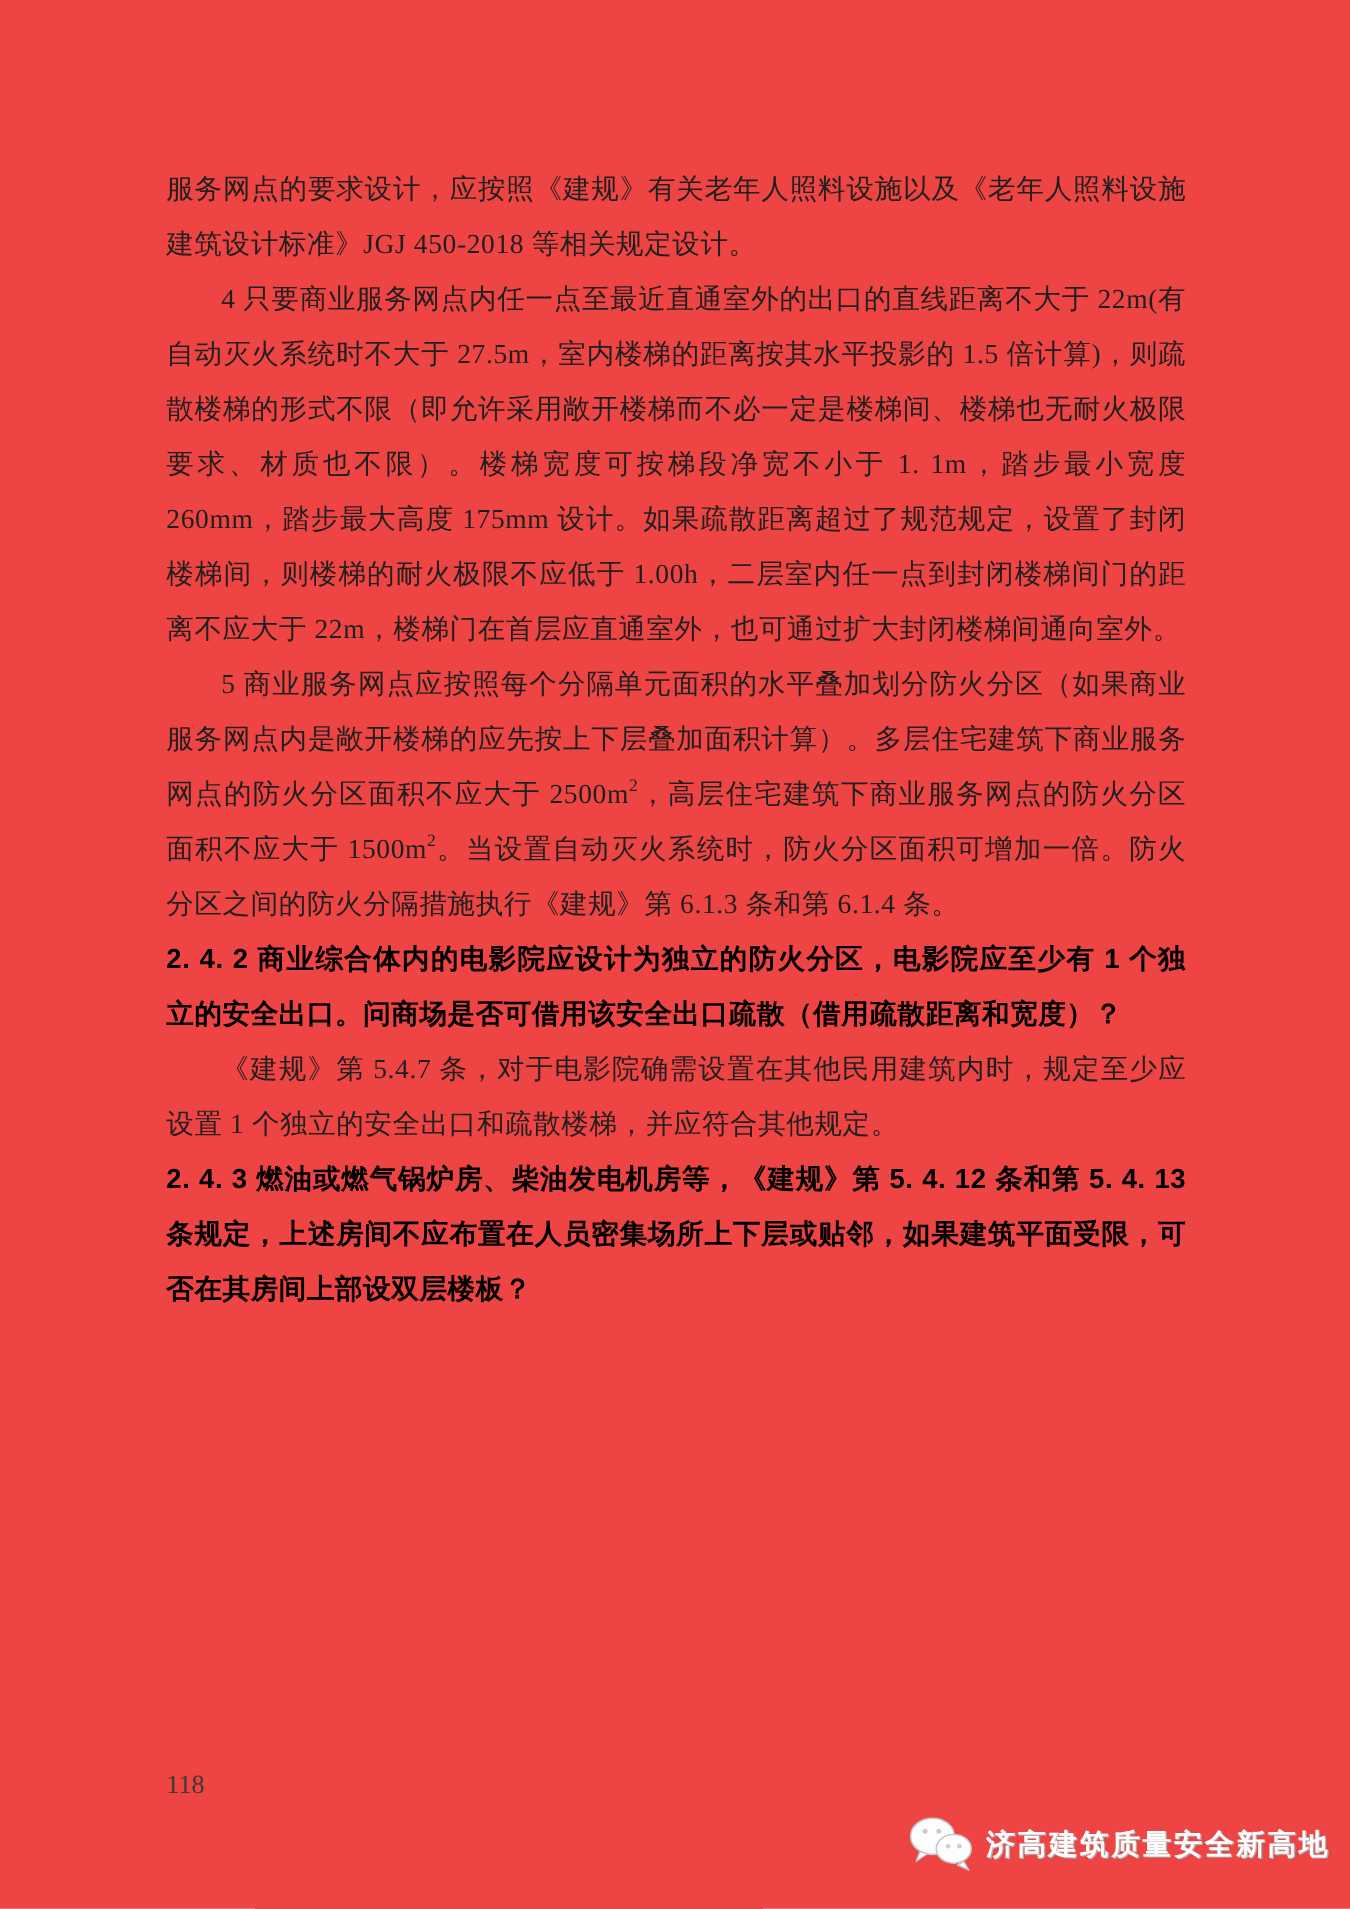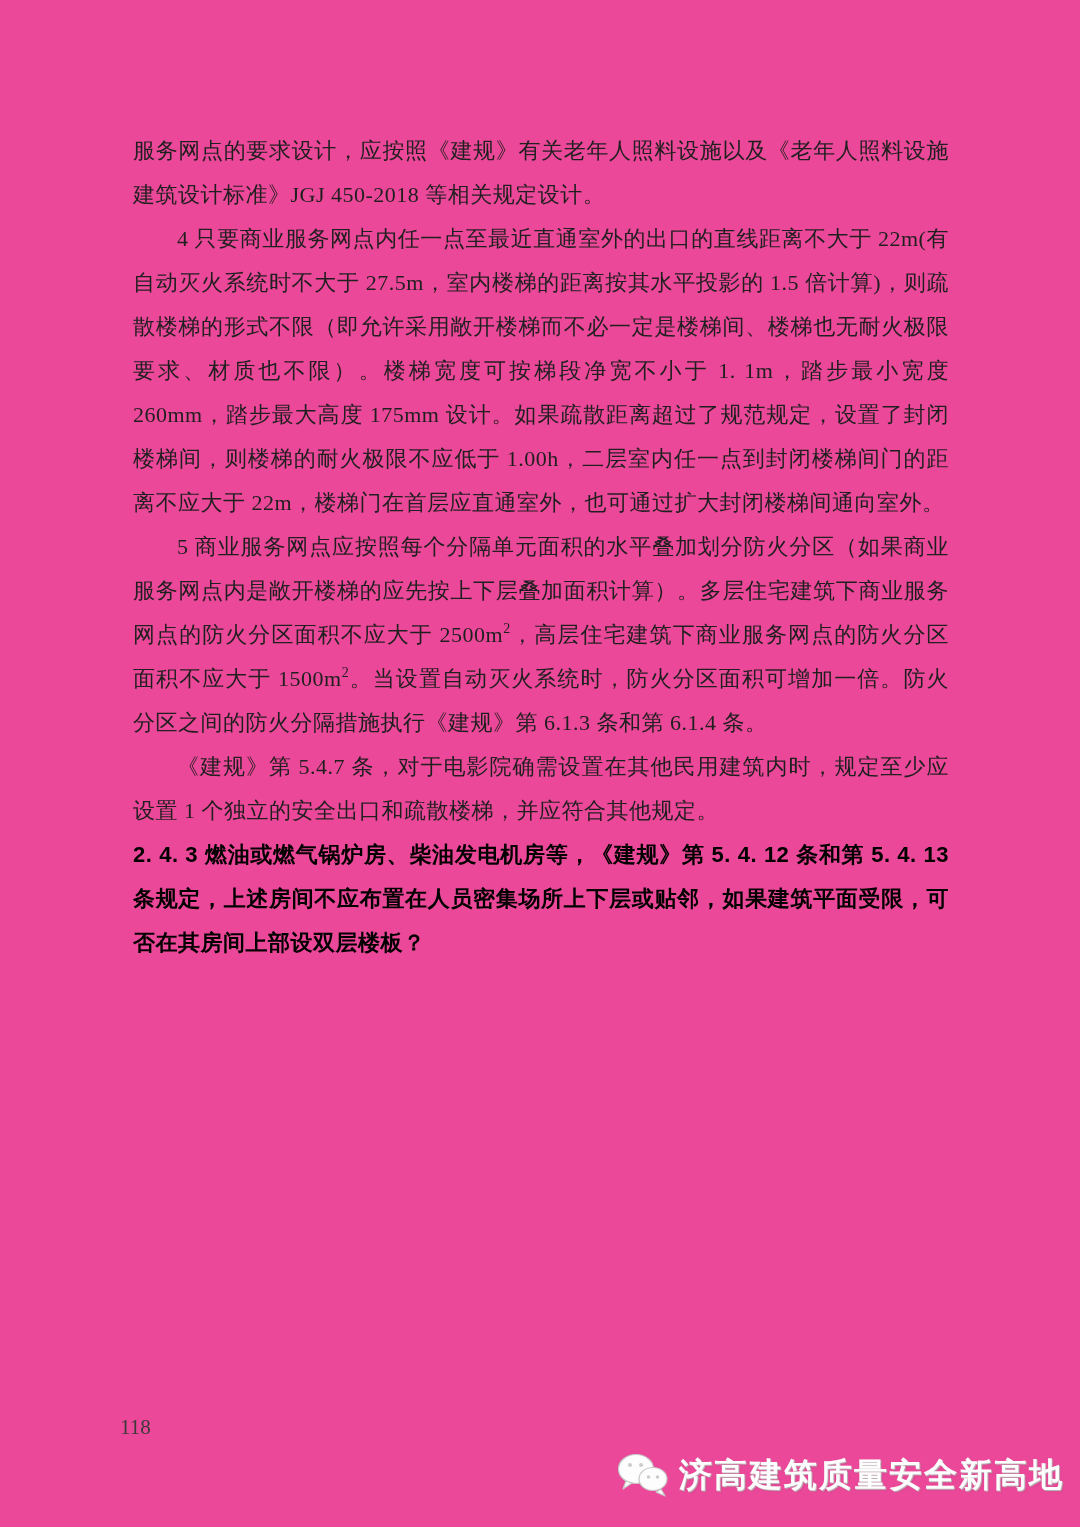--- a/index.html
+++ b/index.html
@@ -10,21 +10,21 @@
   body {
     width: 1080px;
     height: 1527px;
     position: relative;
     overflow: hidden;
     font-family: "Liberation Serif", serif;
   }
   .page {
     position: absolute;
     inset: 0;
-    background: #ec4899;
+    background: #ef4444;
     text-decoration: underline;
   }
   .content {
     position: absolute;
     left: 133px;
     top: 129px;
     width: 816px;
   }
   .para {
     margin: 0;
@@ -48,39 +48,39 @@
     font-family: "Liberation Sans", sans-serif;
     letter-spacing: 0.5px;
   }
   sup.sq {
     font-size: 14px;
     line-height: 0;
     vertical-align: 9px;
   }
   .page-number {
     position: absolute;
-    left: 120px;
+    left: 133px;
     top: 1415px;
     font-size: 21px;
     color: #3a3a3a;
     font-family: "Liberation Serif", serif;
   }
   .watermark {
     position: absolute;
     right: 16px;
     top: 1452px;
     display: flex;
     align-items: center;
     gap: 10px;
     user-select: none;
   }
   .watermark-text {
     font-family: "Liberation Sans", sans-serif;
     font-weight: bold;
-    font-size: 33px;
+    font-size: 23px;
     letter-spacing: 2px;
     color: #fdfdfd;
     text-shadow: 1px 1px 1px #b9b9b9, 2px 2px 2px rgba(0,0,0,0.08);
     white-space: nowrap;
   }
   .wechat-icon {
     width: 52px;
     height: 46px;
     flex: 0 0 auto;
   }
@@ -92,20 +92,21 @@
 
   <div class="content">
 
     <p class="para">服务网点的要求设计，应按照《建规》有关老年人照料设施以及《老年人照料设施建筑设计标准》JGJ 450-2018 等相关规定设计。</p>
 
 
     <p class="para indent">4 只要商业服务网点内任一点至最近直通室外的出口的直线距离不大于 22m(有自动灭火系统时不大于 27.5m，室内楼梯的距离按其水平投影的 1.5 倍计算)，则疏散楼梯的形式不限（即允许采用敞开楼梯而不必一定是楼梯间、楼梯也无耐火极限要求、材质也不限）。楼梯宽度可按梯段净宽不小于 1. 1m，踏步最小宽度 260mm，踏步最大高度 175mm 设计。如果疏散距离超过了规范规定，设置了封闭楼梯间，则楼梯的耐火极限不应低于 1.00h，二层室内任一点到封闭楼梯间门的距离不应大于 22m，楼梯门在首层应直通室外，也可通过扩大封闭楼梯间通向室外。</p>
 
     <p class="para indent"><span>5 商业服务网点应按照每个分隔单元面积的水平叠加划分防火分区（如果商业服务网点内是敞开楼梯的应先按上下层叠加面积计算）。多层住宅建筑下商业服务网点的防火分区面积不应大于 2500m</span><sup class="sq">2</sup><span>，高层住宅建筑下商业服务网点的防火分区面积不应大于 1500m</span><sup class="sq">2</sup><span>。当设置自动灭火系统时，防火分区面积可增加一倍。防火分区之间的防火分隔措施执行《建规》第 6.1.3 条和第 6.1.4 条。</span></p>
 
+    <p class="heading">2. 4. 2 商业综合体内的电影院应设计为独立的防火分区，电影院应至少有 1 个独立的安全出口。问商场是否可借用该安全出口疏散（借用疏散距离和宽度）？</p>
 
     <p class="para indent">《建规》第 5.4.7 条，对于电影院确需设置在其他民用建筑内时，规定至少应设置 1 个独立的安全出口和疏散楼梯，并应符合其他规定。</p>
 
 
     <p class="heading">2. 4. 3 燃油或燃气锅炉房、柴油发电机房等，《建规》第 5. 4. 12 条和第 5. 4. 13 条规定，上述房间不应布置在人员密集场所上下层或贴邻，如果建筑平面受限，可否在其房间上部设双层楼板？</p>
 
 
   </div>
 
   <div class="page-number">118</div>

